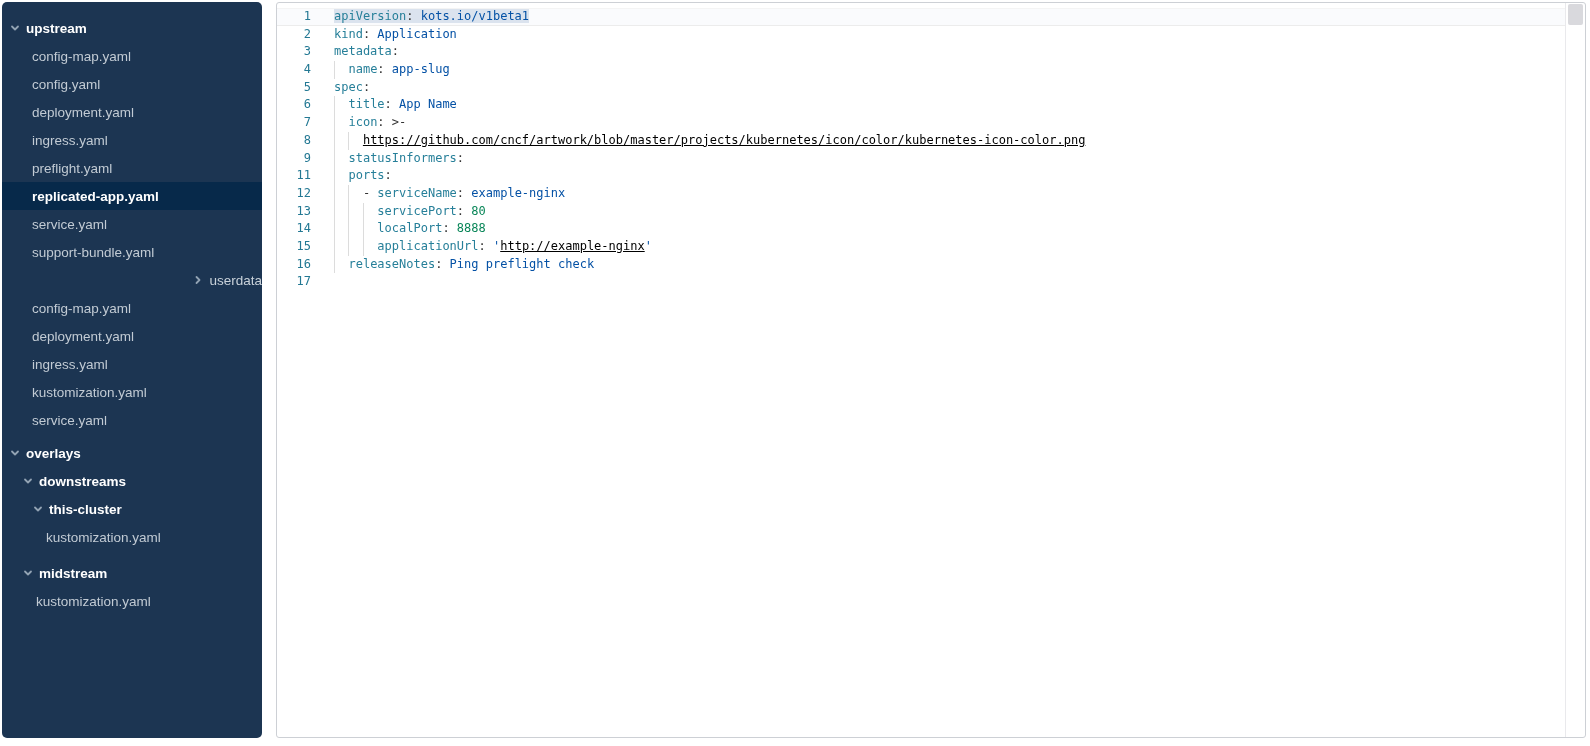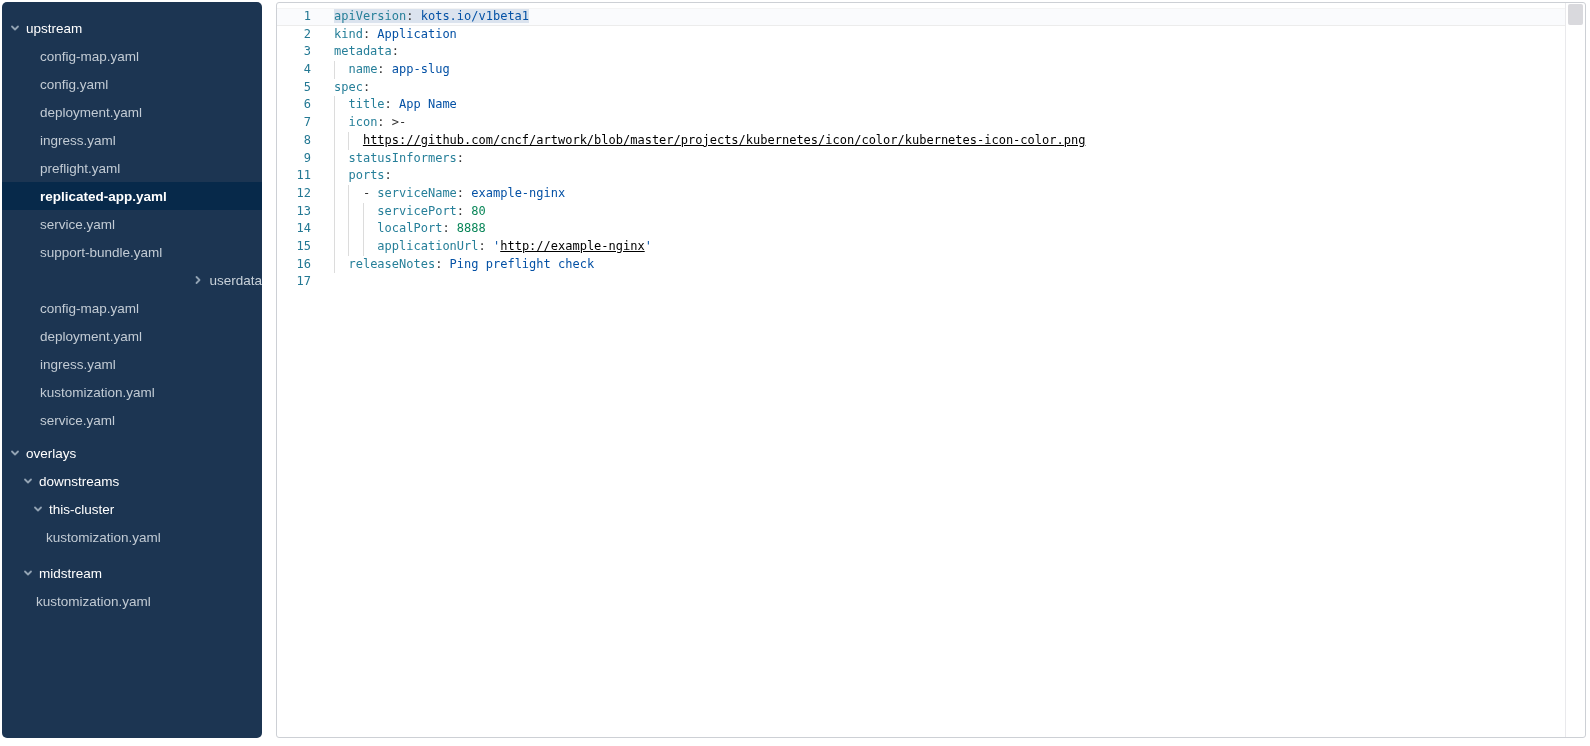--- a/index.html
+++ b/index.html
@@ -6,27 +6,27 @@
     font-family:"Liberation Sans",sans-serif;}
 
   
   .sidebar{position:absolute;left:2px;top:2px;width:260px;height:736px;box-sizing:border-box;
     background:#1c3552;border-radius:5px;padding-top:12px;overflow:hidden;}
   .trow{height:28px;display:flex;align-items:center;box-sizing:border-box;
     font-size:13.5px;color:#c2cbd4;cursor:pointer;white-space:nowrap;}
   .trow .chev{display:inline-flex;width:10px;height:10px;margin-right:6px;flex:none;}
   .trow .chev svg{width:10px;height:10px;stroke:#92a3b3;stroke-width:1.8;fill:none;
     stroke-linecap:round;stroke-linejoin:round;}
-  .trow.folder{color:#ffffff;font-weight:400;}
+  .trow.folder{color:#ffffff;font-weight:700;}
   .trow.folder.plainlabel{color:#c9d2da;font-weight:400;justify-content:flex-end;}
   .trow.selected{background:#07294a;color:#ffffff;font-weight:700;}
   .ind-f0{padding-left:8px;}   
   .ind-f1{padding-left:21px;}  
   .ind-f2{padding-left:31px;}  
-  .ind-l1{padding-left:38px;}  
+  .ind-l1{padding-left:30px;}  
   .ind-l2{padding-left:34px;}  
   .ind-l3{padding-left:44px;}  
   .gap{margin-top:5px;}
   .gap-lg{margin-top:8px;}
 
   
   .editor{position:absolute;left:276px;top:2px;width:1310px;height:736px;box-sizing:border-box;
     background:#ffffff;border:1px solid #cdd0d5;border-radius:3px;}
   .codearea{position:absolute;left:0;top:0;right:19px;bottom:0;overflow:hidden;padding-top:5px;}
   .cl{position:relative;height:17.7px;line-height:17.7px;

